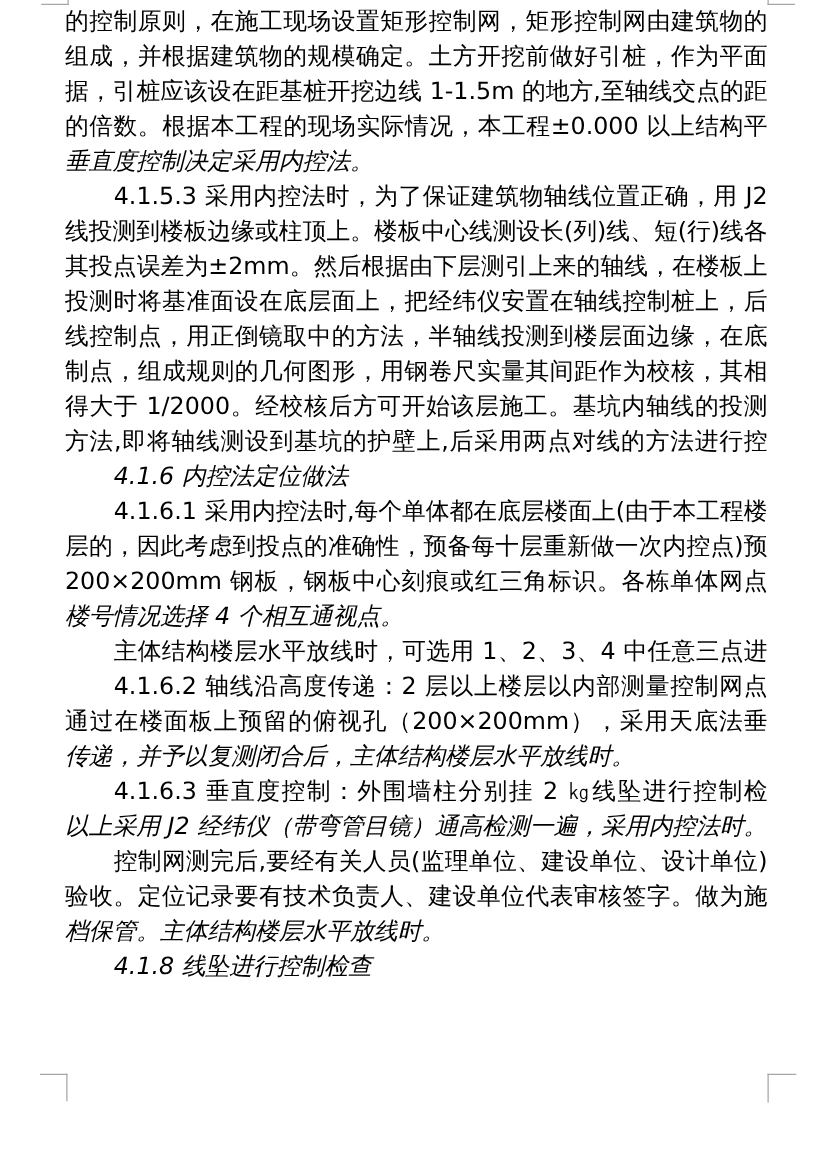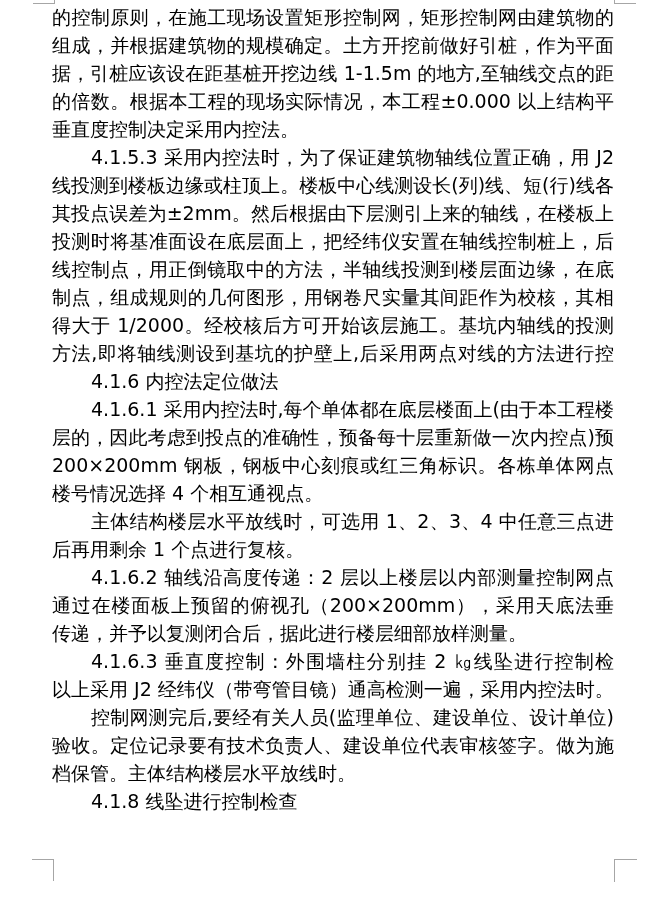--- a/index.html
+++ b/index.html
@@ -28,20 +28,21 @@
     height: 28px;
     line-height: 28px;
     overflow: hidden;
     white-space: normal;
     text-align: justify;
     text-align-last: justify;
     text-justify: inter-character;
   }
   .line.short {
     text-align-last: left;
+    font-style: italic;
   }
   .line.indent {
     padding-left: 39px;
   }
   
   .crop {
     position: absolute;
     border: 0 solid #a6a6a6;
   }
   .crop.tl {
@@ -92,24 +93,23 @@
     <div class="line">线控制点，用正倒镜取中的方法，半轴线投测到楼层面边缘，在底面上投控</div>
     <div class="line">制点，组成规则的几何图形，用钢卷尺实量其间距作为校核，其相对误差不</div>
     <div class="line">得大于 1/2000。经校核后方可开始该层施工。基坑内轴线的投测也可用以上</div>
     <div class="line">方法,即将轴线测设到基坑的护壁上,后采用两点对线的方法进行控制测量。</div>
     <div class="line indent short">4.1.6 内控法定位做法</div>
     <div class="line indent">4.1.6.1 采用内控法时,每个单体都在底层楼面上(由于本工程楼层有 24</div>
     <div class="line">层的，因此考虑到投点的准确性，预备每十层重新做一次内控点)预埋四块</div>
     <div class="line">200×200mm 钢板，钢板中心刻痕或红三角标识。各栋单体网点位置根据具体</div>
     <div class="line short">楼号情况选择 4 个相互通视点。</div>
     <div class="line indent">主体结构楼层水平放线时，可选用 1、2、3、4 中任意三点进行控制，然</div>
-    <div class="line short">后再用剩余 1 个点进行复核。</div>
     <div class="line indent">4.1.6.2 轴线沿高度传递：2 层以上楼层以内部测量控制网点为控制点，</div>
     <div class="line">通过在楼面板上预留的俯视孔（200×200mm），采用天底法垂直测量，逐层</div>
-    <div class="line short">传递，并予以复测闭合后，据此进行楼层细部放样测量。</div>
+    <div class="line short">传递，并予以复测闭合后，主体结构楼层水平放线时。</div>
     <div class="line indent">4.1.6.3 垂直度控制：外围墙柱分别挂 2 ㎏线坠进行控制检查。第 2 层</div>
     <div class="line short">以上采用 J2 经纬仪（带弯管目镜）通高检测一遍，采用内控法时。</div>
     <div class="line indent">控制网测完后,要经有关人员(监理单位、建设单位、设计单位)现场复查</div>
     <div class="line">验收。定位记录要有技术负责人、建设单位代表审核签字。做为施工档案归</div>
     <div class="line short">档保管。主体结构楼层水平放线时。</div>
     <div class="line indent short">4.1.8 线坠进行控制检查</div>
   </div>
 
 </div>
 

